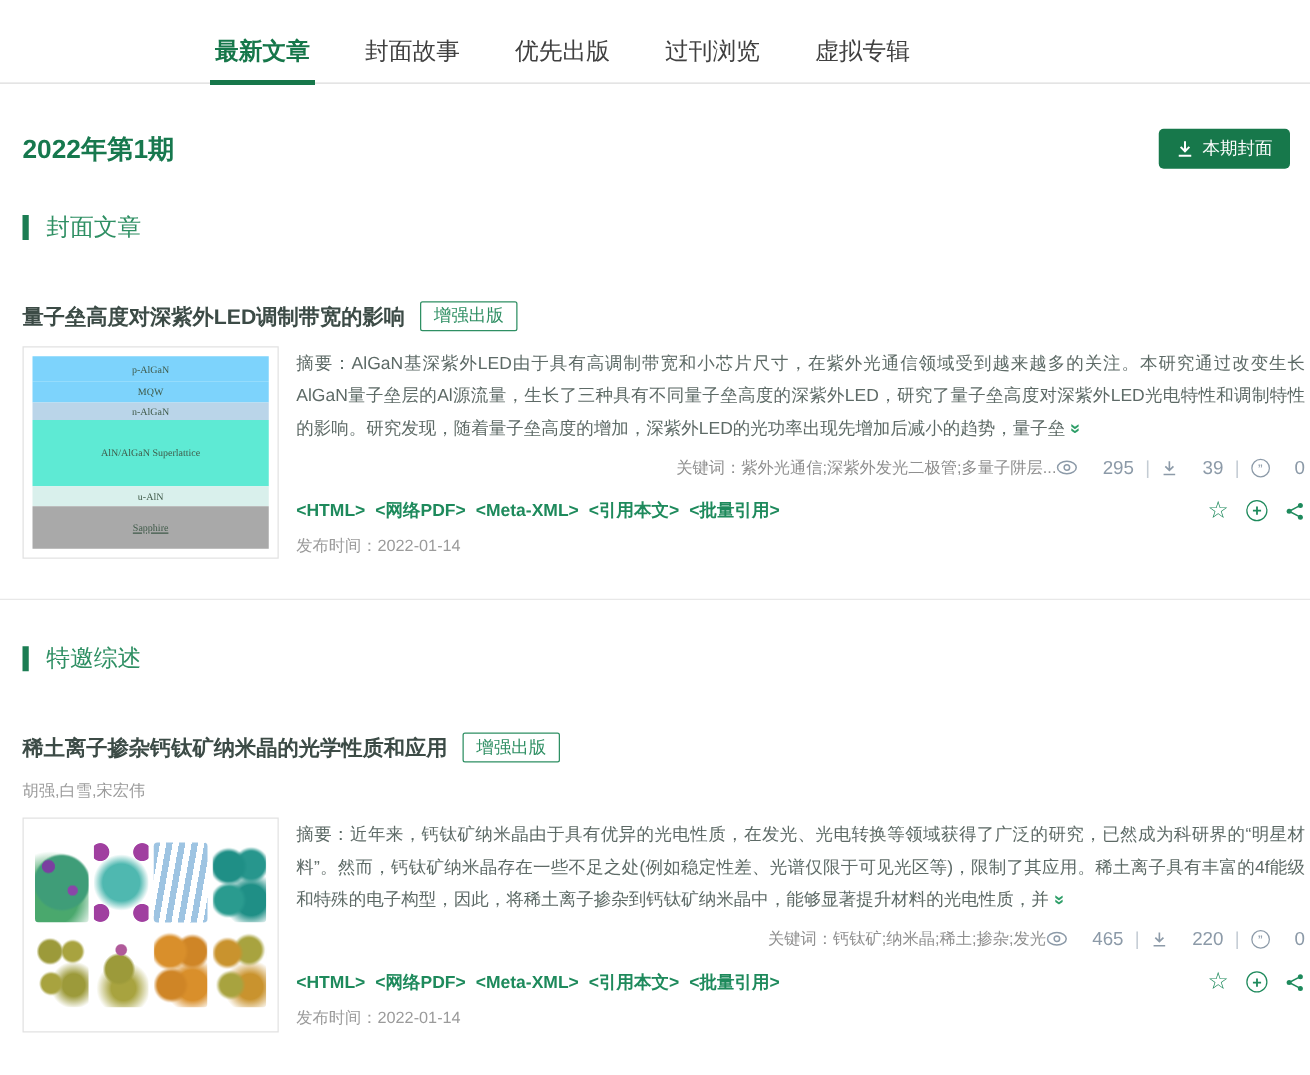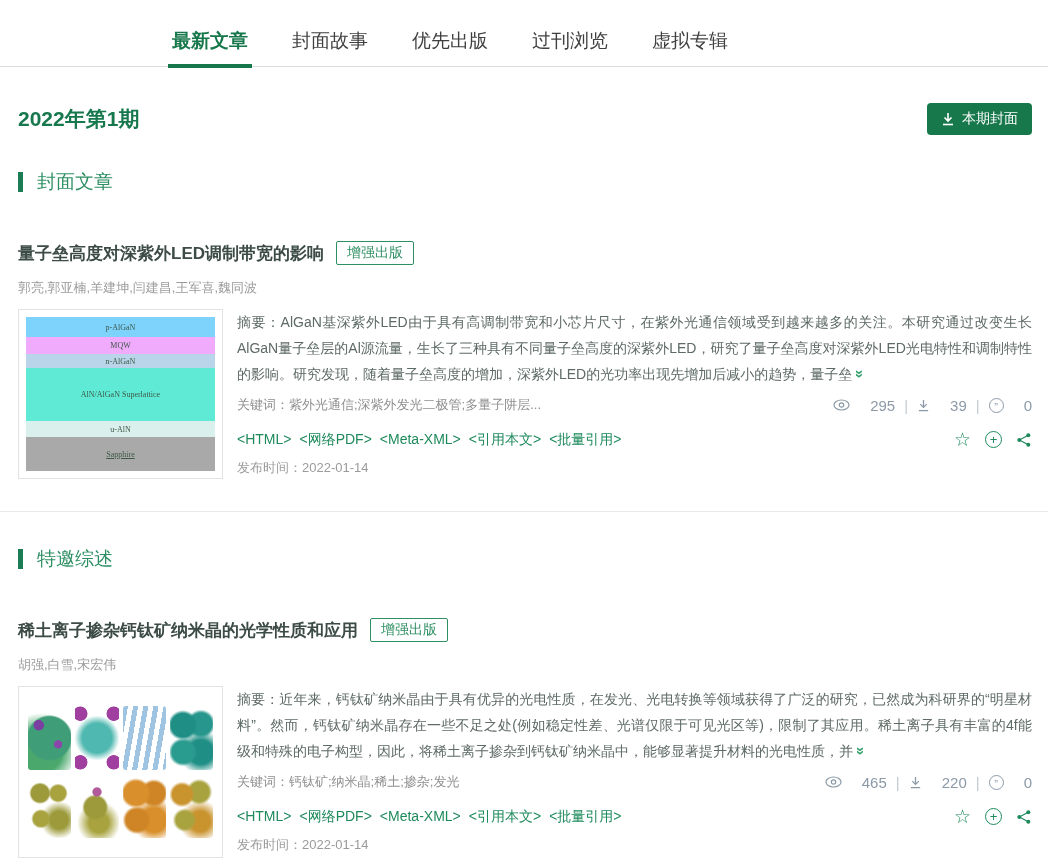--- a/index.html
+++ b/index.html
@@ -16,21 +16,21 @@
   .issue-header { display:flex; justify-content:space-between; align-items:center; padding:0 16px 0 18px; margin-top:36px;gap:40px; }
   .issue-title { font-size:21px; font-weight:bold; color:#17784e; }
   .cover-btn { background:#17784b; color:#fff; border:none; border-radius:4px; font-size:14px; padding:7px 14px; display:flex; align-items:center; gap:7px; cursor:pointer; }
 
   
   .section-heading { display:flex; align-items:center; margin:34px 0 0 18px; }
   .section-bar { width:5px; height:20px; background:#1b7d53; margin-right:14px; }
   .section-label { font-size:19px; color:#2e8f63; }
 
   
-  .article { padding:0 16px 0 18px; }
+  .article { padding:0 4px 0 18px; }
   .article-title-row { display:flex; align-items:center; margin-top:46px; }
   .article-title { font-size:17px; font-weight:bold; color:#3c4b46; cursor:pointer; }
   .badge { margin-left:12px; border:1px solid #2e8f63; color:#2e8f63; font-size:14px; padding:2px 10px; border-radius:2px; }
   .authors { margin-top:14px; font-size:13px; color:#9b9b9b; }
   .article-body { display:flex; margin-top:12px; }
   .thumb { width:205px; min-width:205px; border:1px solid #e2e2e2; background:#fff; margin-right:14px; padding:7px; align-self:flex-start; }
   .content-col { flex:1; min-width:0; }
 
   
   .stack { width:100%; }
@@ -81,28 +81,28 @@
   .c8 { background:
         radial-gradient(circle at 28% 32%, #c9932e 18%, transparent 24%),
         radial-gradient(circle at 68% 28%, #a8a33f 18%, transparent 24%),
         radial-gradient(circle at 34% 72%, #a8a33f 16%, transparent 22%),
         radial-gradient(circle at 70% 74%, #c9932e 18%, #fff 38%); }
 
   .abstract { font-size:14px; color:#5d6a66; line-height:26px; text-align:justify; }
   .abstract .abs-label { color:#5d6a66; }
   .expand-icon { color:#2e9e68; font-weight:bold; display:inline-block; transform:rotate(90deg); font-size:15px; margin-left:4px; cursor:pointer; }
 
-  .kw-row { display:flex; justify-content:space-between; align-items:center; margin-top:9px; }
+  .kw-row { display:flex; justify-content:flex-end; align-items:center; margin-top:9px; }
   .keywords { font-size:13px; color:#8f8f8f; }
   .stats { display:flex; align-items:center; gap:9px; font-size:15px; color:#8c9aa8; white-space:nowrap; }
   .stat { display:flex; align-items:center; gap:20px; }
   .stat-sep { color:#c4ccd4; }
   .cite-circle { width:15px; height:15px; border:1px solid #8c9aa8; border-radius:50%; display:inline-flex; align-items:center; justify-content:center; font-size:11px; line-height:1; padding-top:4px; }
 
-  .links-row { display:flex; justify-content:space-between; align-items:center; margin-top:16px; }
+  .links-row { display:flex; justify-content:space-between; align-items:center; margin-top:16px;font-weight:bold; }
   .links { display:flex; gap:8px; }
   .doc-link { font-size:14px; color:#1e8a5c; text-decoration:none; cursor:pointer; }
   .action-icons { display:flex; align-items:center; gap:14px; }
   .star-icon { color:#1e8a5c; font-size:19px; cursor:pointer; line-height:1; }
   .plus-circle { width:17px; height:17px; border:1px solid #1e8a5c; border-radius:50%; color:#1e8a5c; display:inline-flex; align-items:center; justify-content:center; font-size:13px; cursor:pointer; line-height:1; }
 
   .publish { margin-top:10px; font-size:13px; color:#9b9b9b; }
 
   .divider { border:none; border-top:1px solid #e8e8e8; margin-top:32px; }
 
@@ -137,27 +137,26 @@
   <div class="section-heading">
     <span class="section-bar"></span>
     <span class="section-label">封面文章</span>
   </div>
 
   <div class="article">
     <div class="article-title-row">
       <span class="article-title">量子垒高度对深紫外LED调制带宽的影响</span>
       <span class="badge">增强出版</span>
     </div>
-    <div class="authors">郭亮,郭亚楠,羊建坤,闫建昌,王军喜,魏同波</div>
 
     <div class="article-body">
       <div class="thumb">
         <div class="stack">
           <div class="stack-layer" style="background-color: #7dd3fc;">p-AlGaN</div>
-          <div class="stack-layer" style="background-color: #f0abfc;">MQW</div>
+          <div class="stack-layer" style="background-color: #7dd3fc;">MQW</div>
           <div class="stack-layer" style="background-color: rgb(186, 213, 233);">n-AlGaN</div>
           <div class="stack-layer" style="background-color: #5eead4;">AlN/AlGaN Superlattice</div>
           <div class="stack-layer" style="background-color: rgb(217, 240, 236);">u-AlN</div>
           <div class="stack-layer" style="background-color: rgb(169, 169, 169);">Sapphire</div>
         </div>
       </div>
 
       <div class="content-col">
         <div class="abstract">
           <span class="abs-label">摘要：</span><span>AlGaN基深紫外LED由于具有高调制带宽和小芯片尺寸，在紫外光通信领域受到越来越多的关注。本研究通过改变生长AlGaN量子垒层的Al源流量，生长了三种具有不同量子垒高度的深紫外LED，研究了量子垒高度对深紫外LED光电特性和调制特性的影响。研究发现，随着量子垒高度的增加，深紫外LED的光功率出现先增加后减小的趋势，量子垒</span><span class="expand-icon">»</span>

